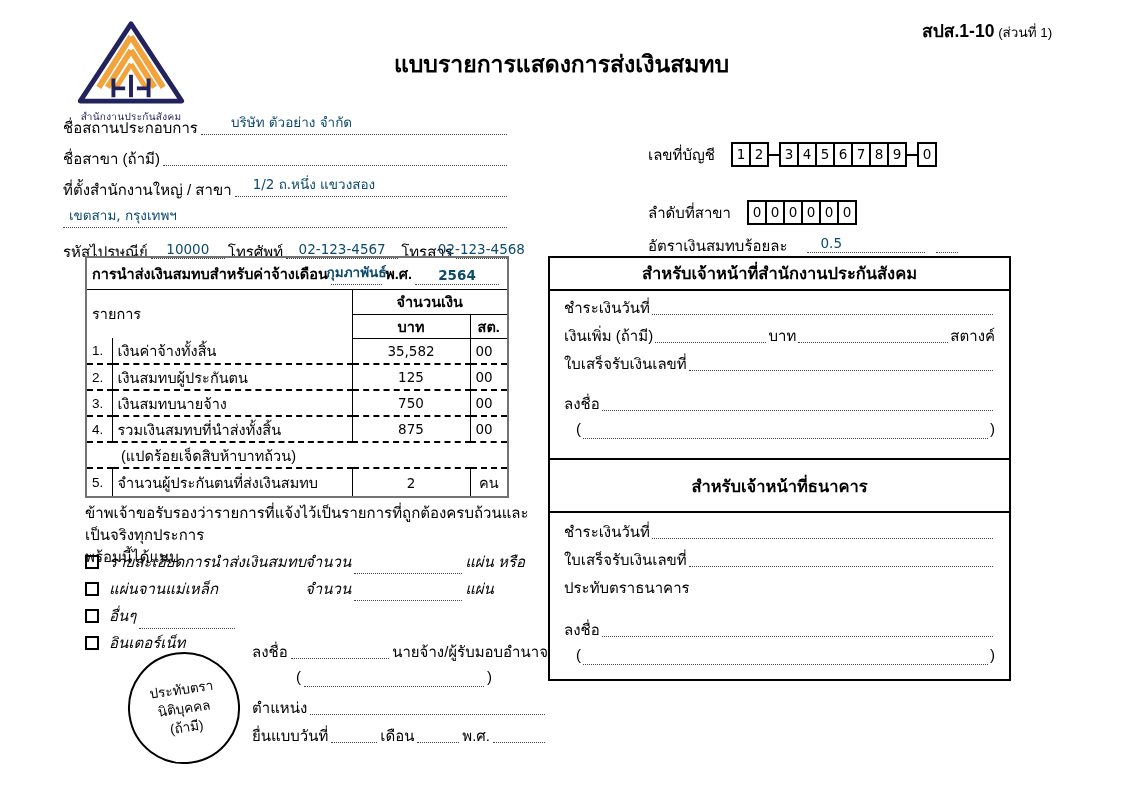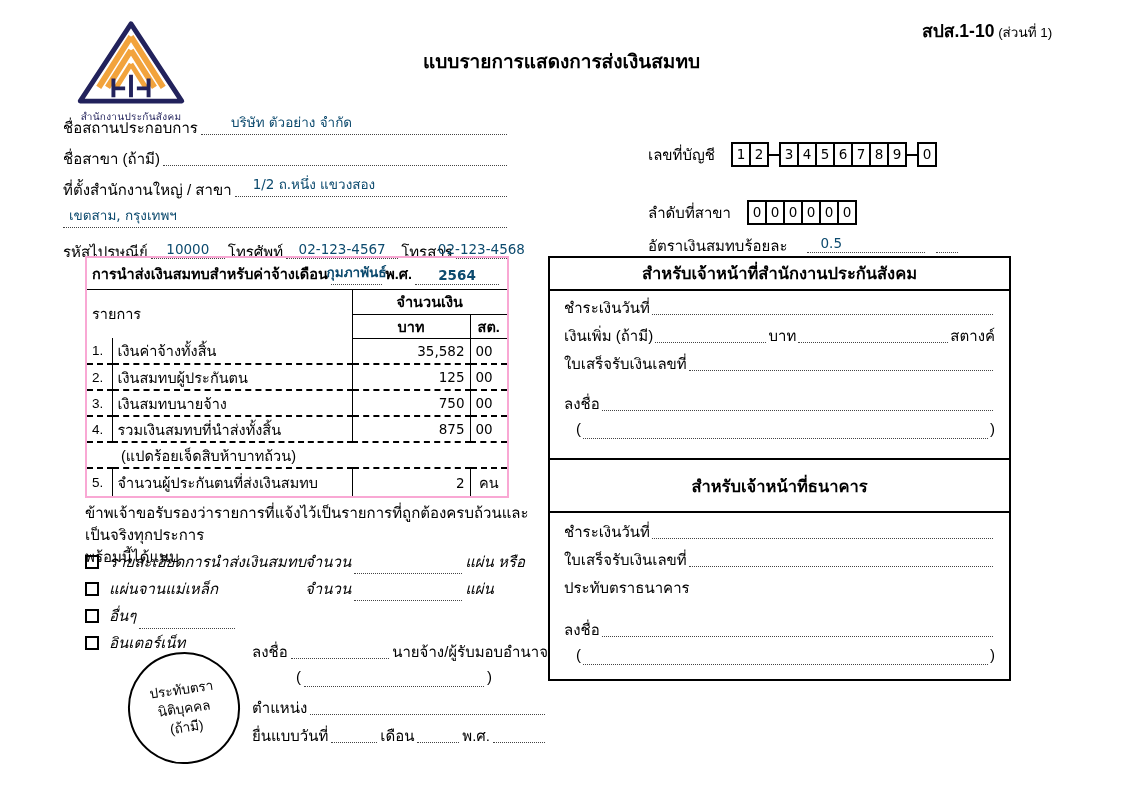--- a/index.html
+++ b/index.html
@@ -21,53 +21,53 @@
     font-family: "DejaVu Sans", sans-serif; font-size: 13.5px; color: #0c4a6e; white-space: nowrap;
   }
   .fillval.center { left: 50%; transform: translateX(-50%); }
   .fillval.start { left: 6px; }
 
   
   .logo-wrap { left: 70px; top: 20px; width: 122px; text-align: center; }
   .logo-caption { font-size: 10px; color: #22225C; margin-top: 1px; letter-spacing: .3px; }
   .form-code { left: 922px; top: 17px; font-size: 13.5px; }
   .form-code .main { font-weight: bold; font-size: 17.5px; }
-  .page-title { left: 0; top: 46px; width: 1123px; text-align: center; font-size: 19px; font-weight: bold; }
+  .page-title { left: 0; top: 46px; width: 1123px; text-align: center; font-size: 23px; font-weight: bold; }
 
   
   .fields { left: 63px; top: 116px; width: 447px; }
   .fields .fline { height: 31px; }
 
   
   .acct { left: 648px; top: 142px; width: 390px; }
   .acct-row { display: flex; align-items: center; }
   .acct .lbl { margin-right: 16px; }
   .boxes { display: flex; align-items: center; }
   .dbox {
     width: 20px; height: 25px; border: 2px solid #000; text-align: center;
     font-family: "DejaVu Sans", sans-serif; font-size: 13.5px; line-height: 21px;
   }
   .dbox + .dbox { margin-left: -2px; }
   .conn { width: 10px; height: 0; border-top: 2px solid #000; }
 
   
-  table.contrib { position: absolute; left: 85px; top: 256px; width: 422px; border-collapse: collapse; border: 2px solid #f9a8d4; table-layout: fixed; }
+  table.contrib { position: absolute; left: 85px; top: 256px; width: 422px; border-collapse: collapse; border: 2px solid #737373; table-layout: fixed; }
   .contrib td { padding: 0 5px; font-size: 14.5px; }
   .cap-td { border-bottom: 1.6px solid #000; height: 32px; }
   .capline { display: flex; align-items: flex-end; font-weight: bold; font-size: 14.5px; }
   .capline .dotline { height: 17px; }
   .item-hd { border-right: 1.6px solid #000; text-align: left; font-weight: normal; }
   .amt-hd { text-align: center; font-weight: bold; border-bottom: 1.6px solid #000; height: 25px; }
   .baht-hd { border-right: 1.6px solid #000; text-align: center; font-weight: bold; height: 21px; border-bottom: 1.6px solid #000; }
   .st-hd { text-align: center; font-weight: bold; border-bottom: 1.6px solid #000; margin-top: 12px; }
   .drow td { border-top: 2px dashed #000; height: 26px; }
   .drow.first td { border-top: none; }
   td.numc { border-right: 1px solid #000; padding: 0 2px 0 5px; font-size: 13.5px; }
   td.itemc { border-right: 1.6px solid #000; }
-  td.bahtc { border-right: 1.6px solid #000; text-align: right; font-family: "DejaVu Sans", sans-serif; font-size: 13.5px; }
+  td.bahtc { border-right: 1.6px solid #000; text-align: center; font-family: "DejaVu Sans", sans-serif; font-size: 13.5px; }
   td.stc { text-align: left; font-family: "DejaVu Sans", sans-serif; font-size: 13.5px; }
   td.unitc { text-align: center; font-family: "Liberation Sans", sans-serif; font-size: 14.5px; }
   td.words-td { padding-left: 34px; height: 26px; border-top: 2px dashed #000; font-size: 14.5px; }
   .drow.last td { height: 29px; }
 
   
   .certify { left: 85px; top: 502px; width: 458px; font-size: 15px; line-height: 22px; }
   .attach { left: 85px; top: 548px; width: 460px; font-style: italic; }
   .attach-row { display: flex; align-items: center; height: 27px; }
   .cb { width: 14px; height: 14px; border: 2px solid #000; margin-right: 10px; flex: none; }

